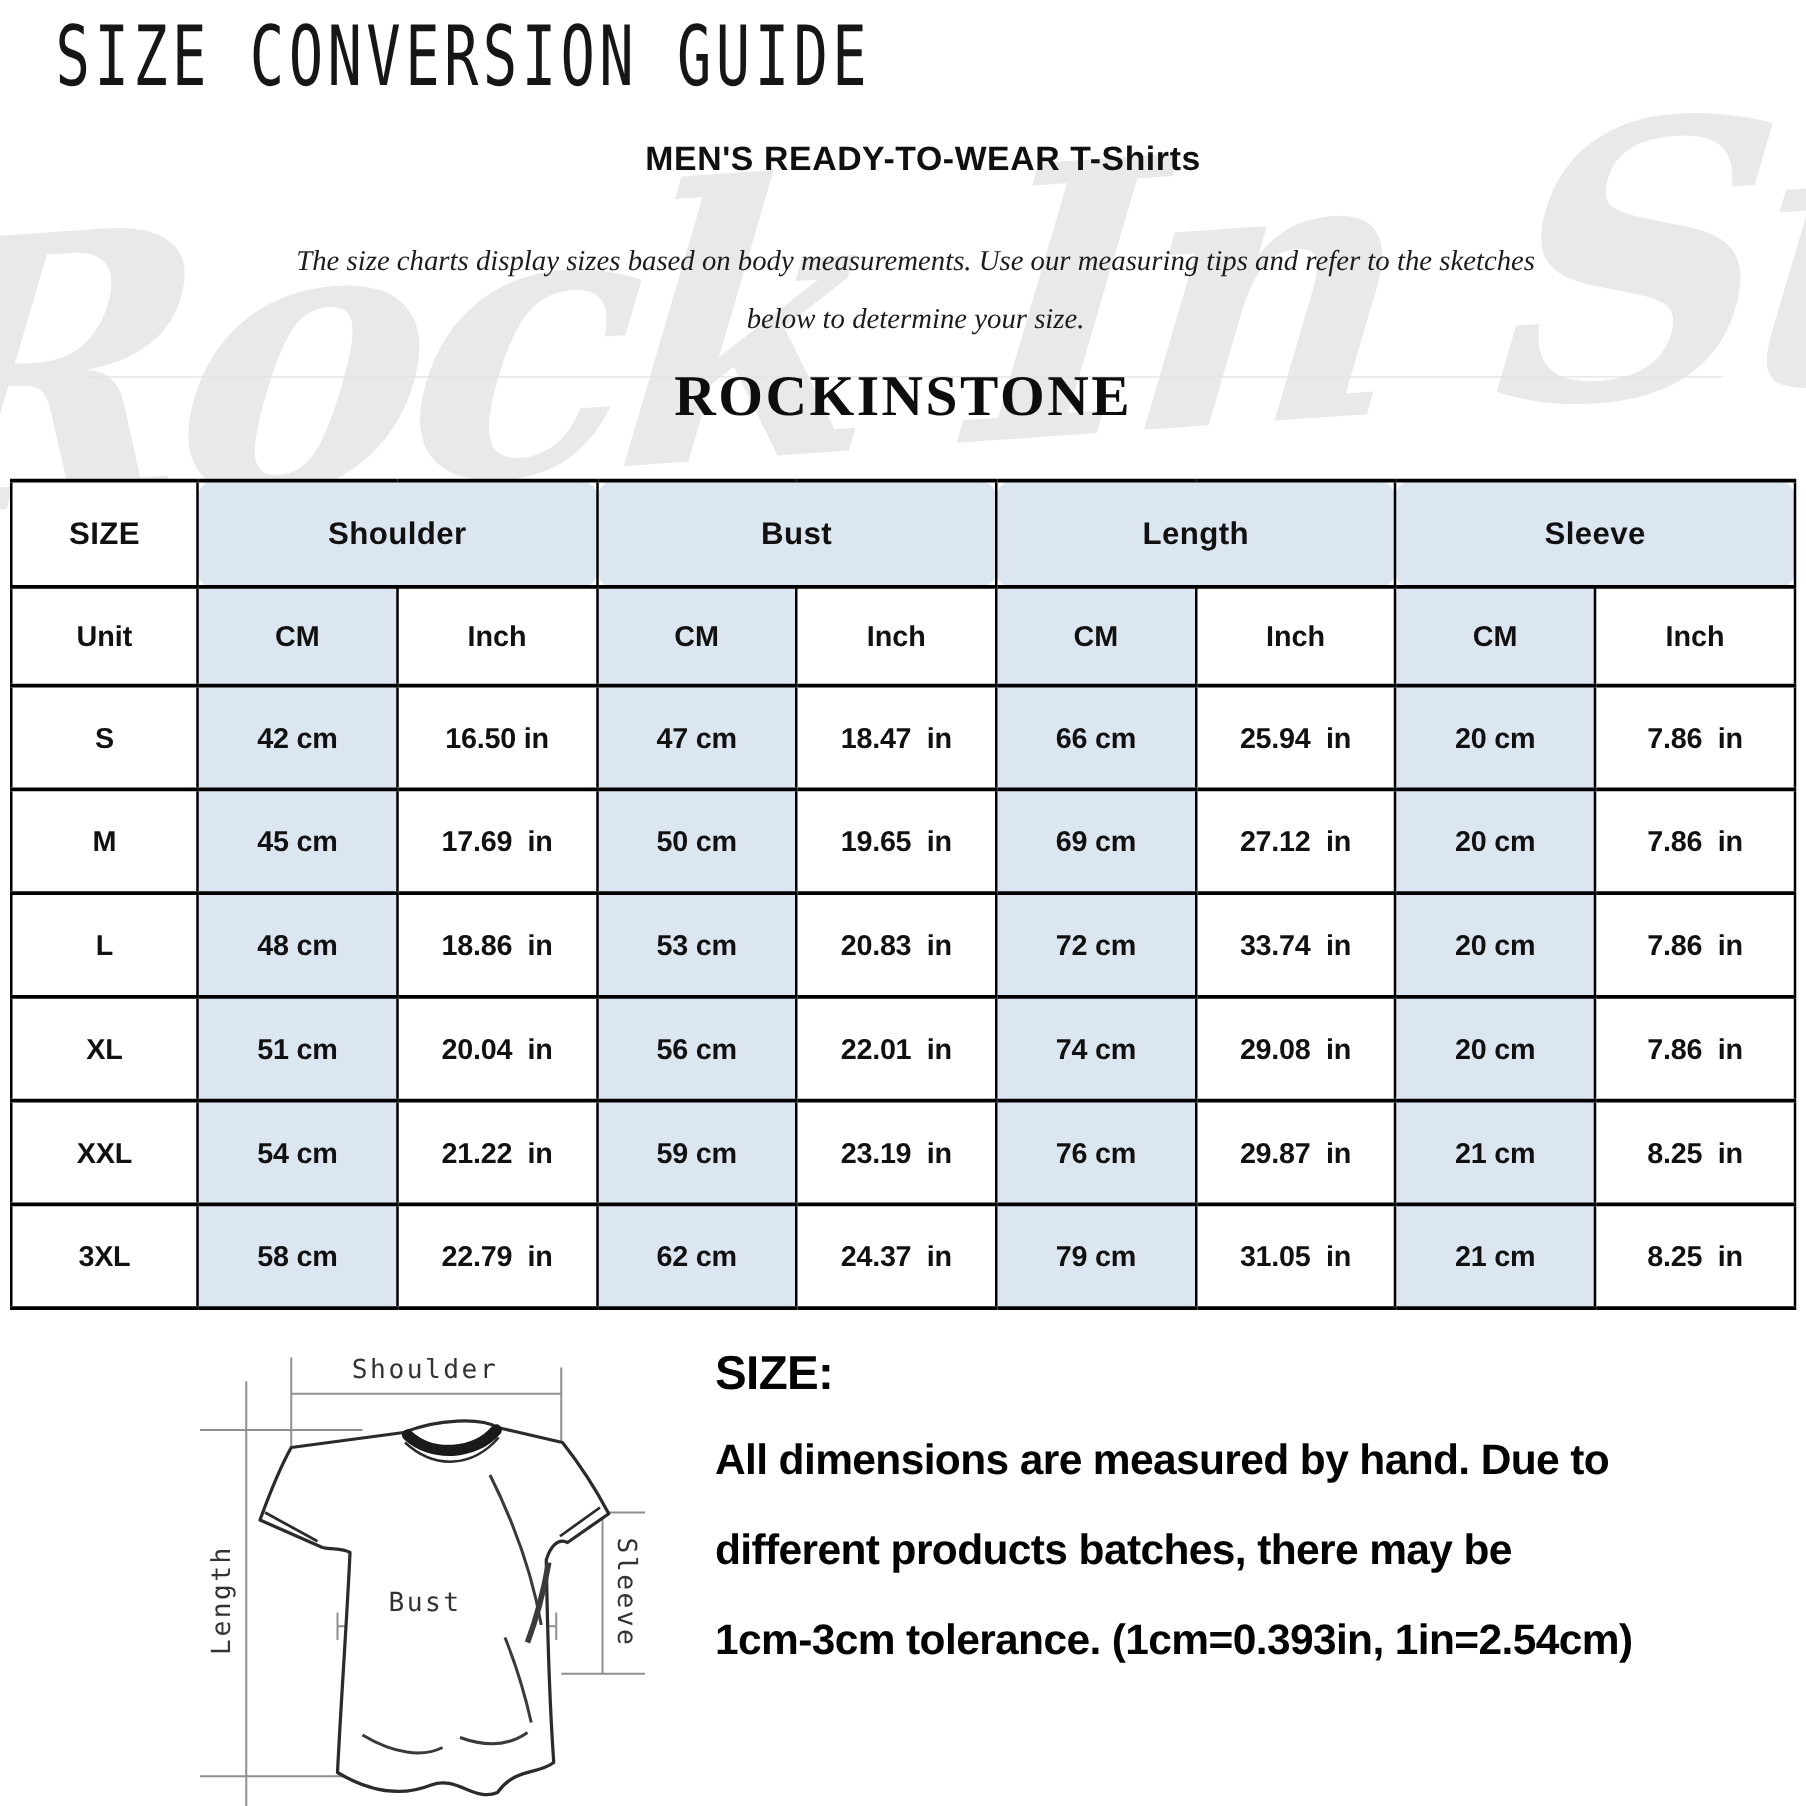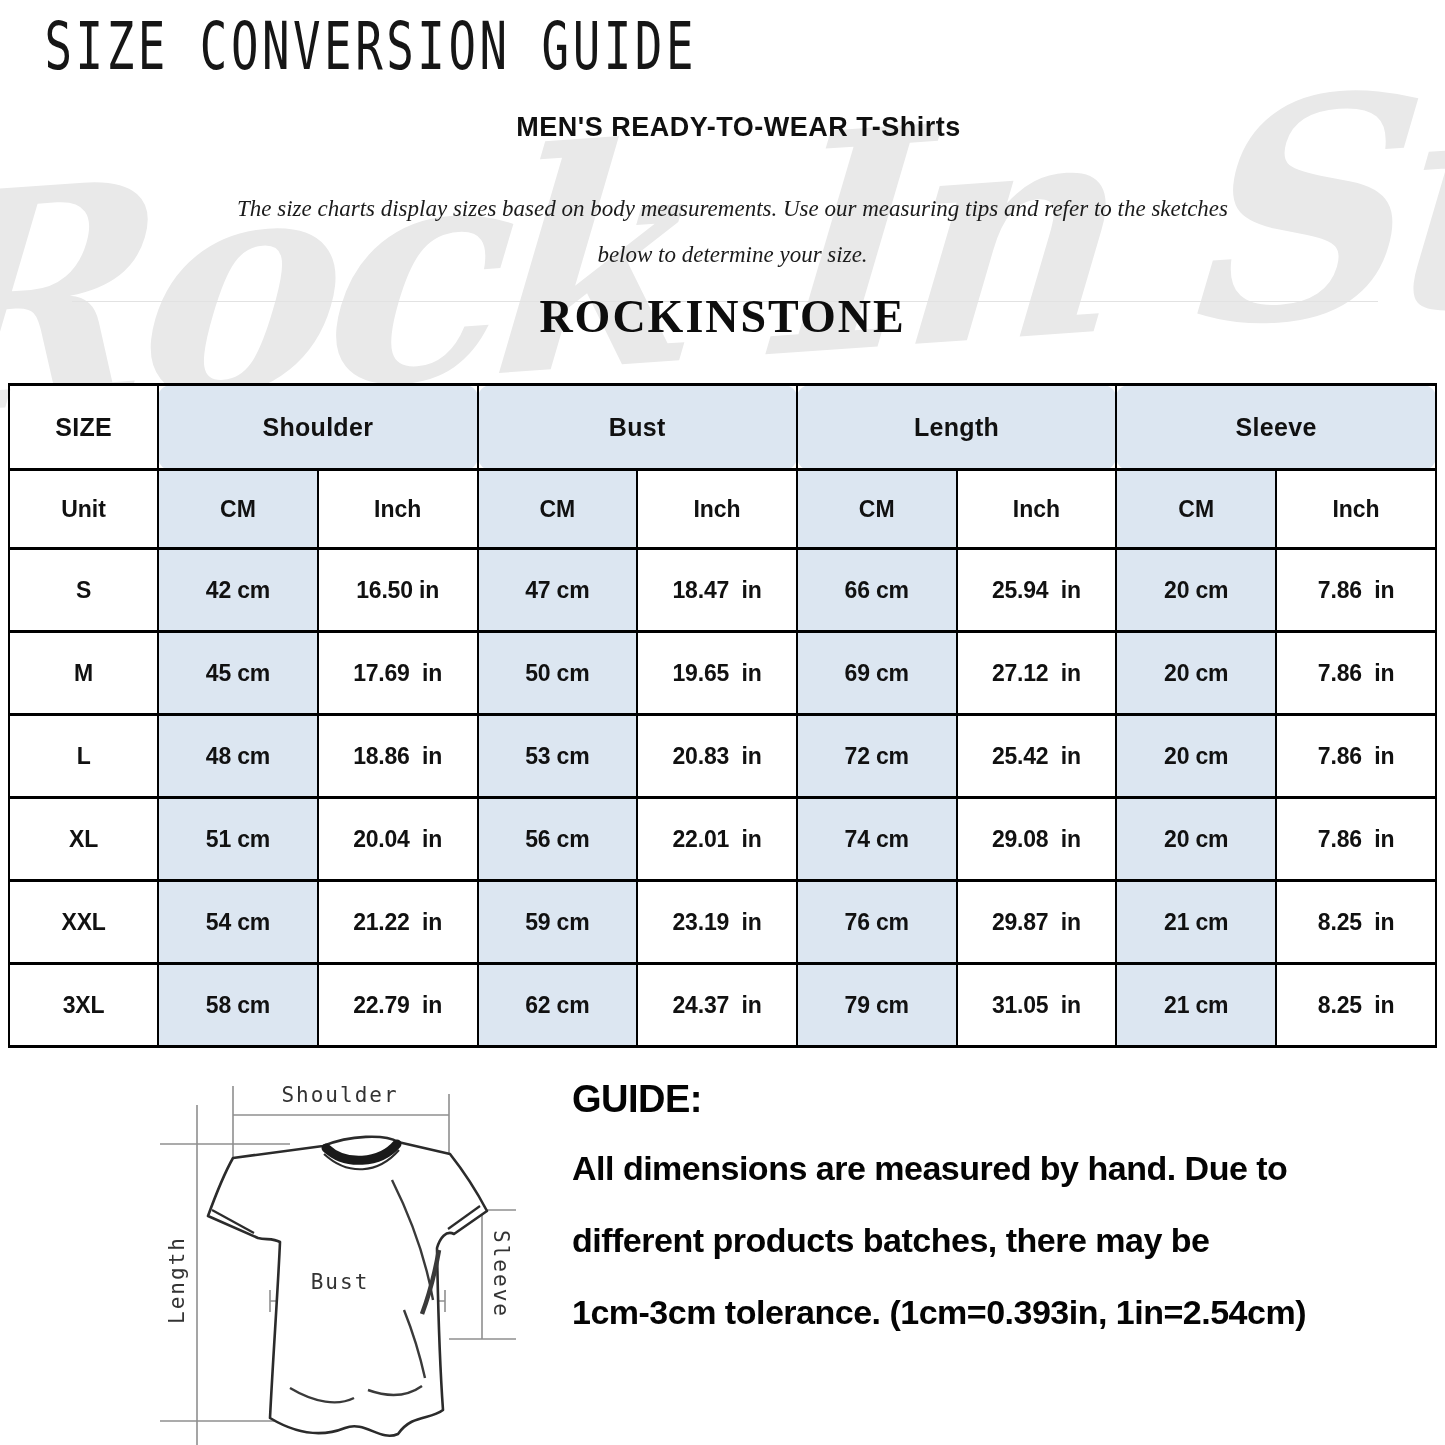--- a/index.html
+++ b/index.html
@@ -246,21 +246,21 @@
       <td class="c-blue">20 cm</td>
       <td class="c-white">7.86  in</td>
     </tr>
     <tr class="row-data">
       <td class="c-white">L</td>
       <td class="c-blue">48 cm</td>
       <td class="c-white">18.86  in</td>
       <td class="c-blue">53 cm</td>
       <td class="c-white">20.83  in</td>
       <td class="c-blue">72 cm</td>
-      <td class="c-white">25.42  in</td>
+      <td class="c-white">33.74  in</td>
       <td class="c-blue">20 cm</td>
       <td class="c-white">7.86  in</td>
     </tr>
     <tr class="row-data">
       <td class="c-white">XL</td>
       <td class="c-blue">51 cm</td>
       <td class="c-white">20.04  in</td>
       <td class="c-blue">56 cm</td>
       <td class="c-white">22.01  in</td>
       <td class="c-blue">74 cm</td>
@@ -339,19 +339,19 @@
       <path d="M 299,192 C 294,220 288,240 282,256" stroke-width="4.5"></path>
     </g>
 
     <text x="200" y="44" text-anchor="middle">Shoulder</text>
     <text x="200" y="231" text-anchor="middle">Bust</text>
     <text x="44" y="222" text-anchor="middle" transform="rotate(-90 44 222)">Length</text>
     <text x="354" y="216" text-anchor="middle" transform="rotate(90 354 216)">Sleeve</text>
   </svg>
 
   <div class="note">
-    <div class="note-heading">GUIDE:</div>
+    <div class="note-heading">SIZE:</div>
     <div class="note-line">All dimensions are measured by hand. Due to</div>
     <div class="note-line">different products batches, there may be</div>
     <div class="note-line">1cm-3cm tolerance. (1cm=0.393in, 1in=2.54cm)</div>
   </div>
 
 </div>
 
 </body></html>

